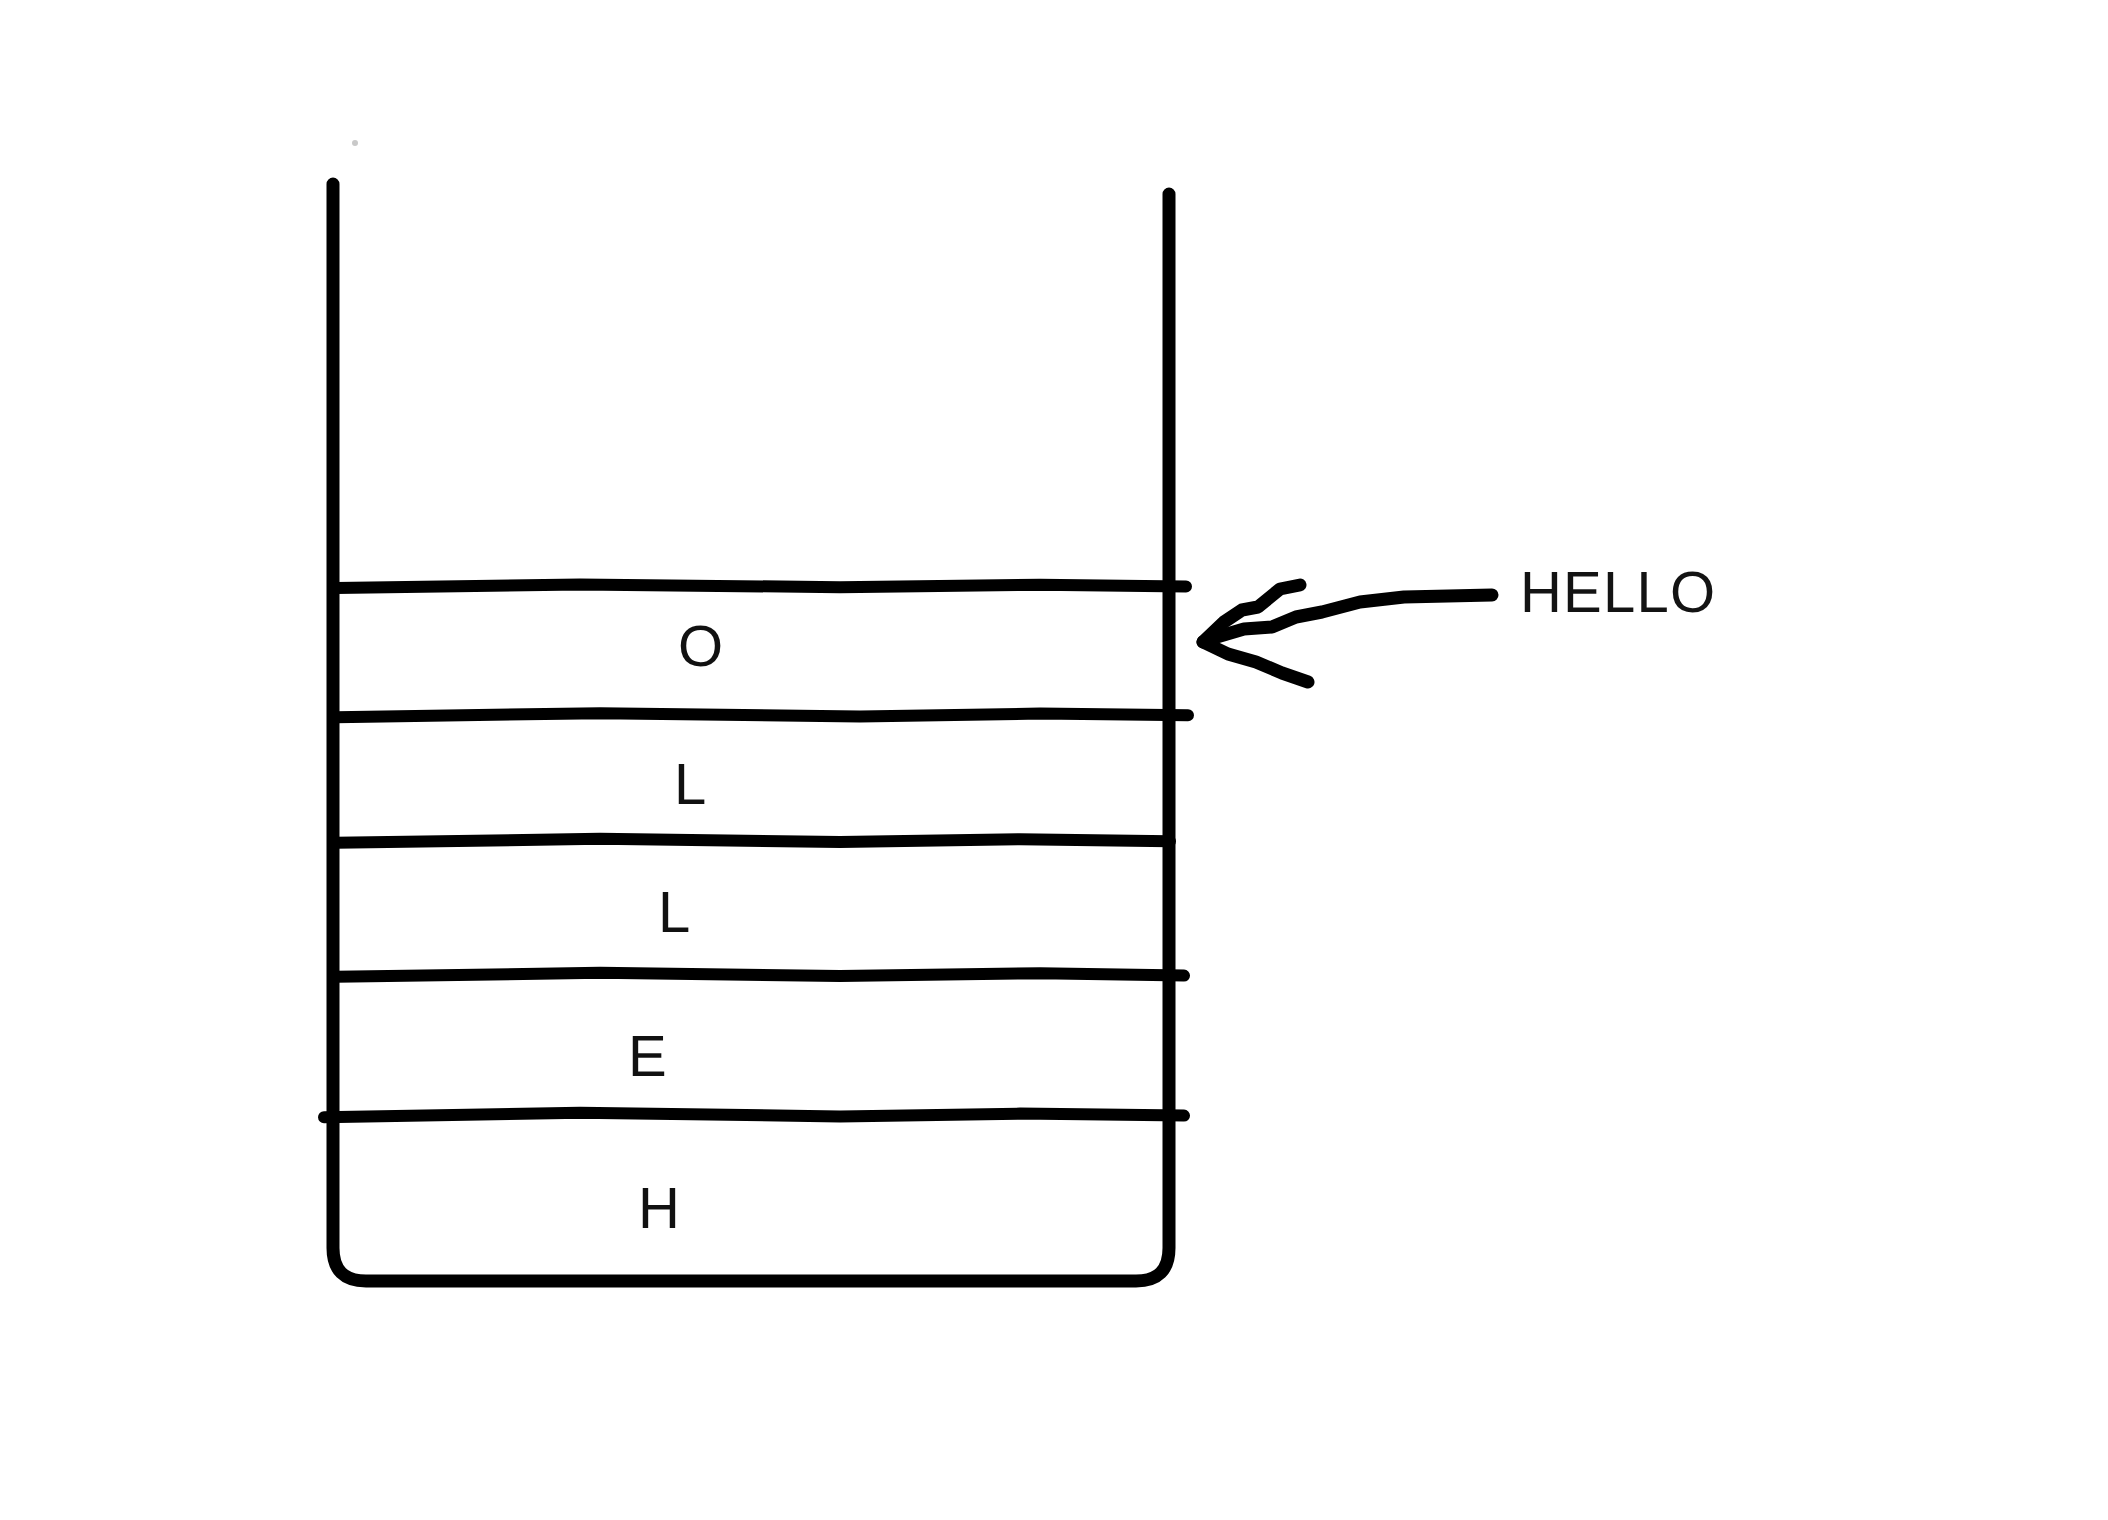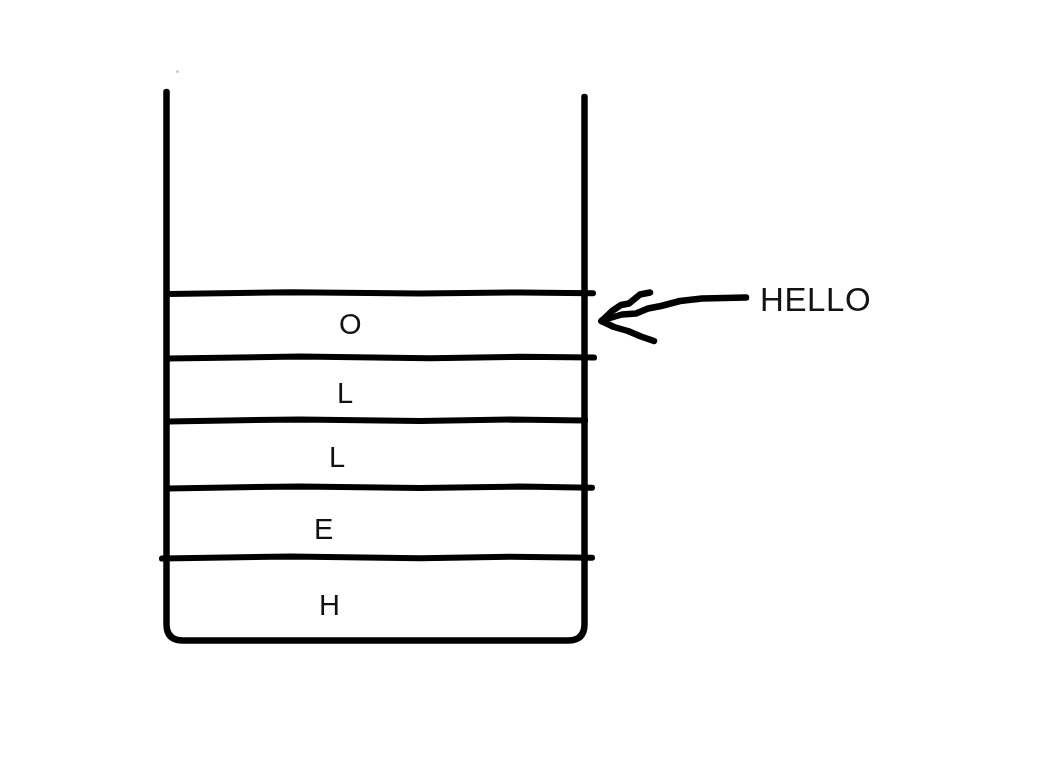--- a/index.html
+++ b/index.html
@@ -32,21 +32,21 @@
     font-weight: 400;
     color: #111111;
     line-height: 1;
     letter-spacing: 0.5px;
     white-space: nowrap;
     user-select: none;
   }
   .annot-label {
     position: absolute;
     font-family: "Liberation Sans", sans-serif;
-    font-size: 33px;
+    font-size: 29px;
     font-weight: 400;
     color: #131313;
     letter-spacing: 0.6px;
     line-height: 1;
     white-space: nowrap;
     user-select: none;
   }
   .speck {
     position: absolute;
     width: 3px;

